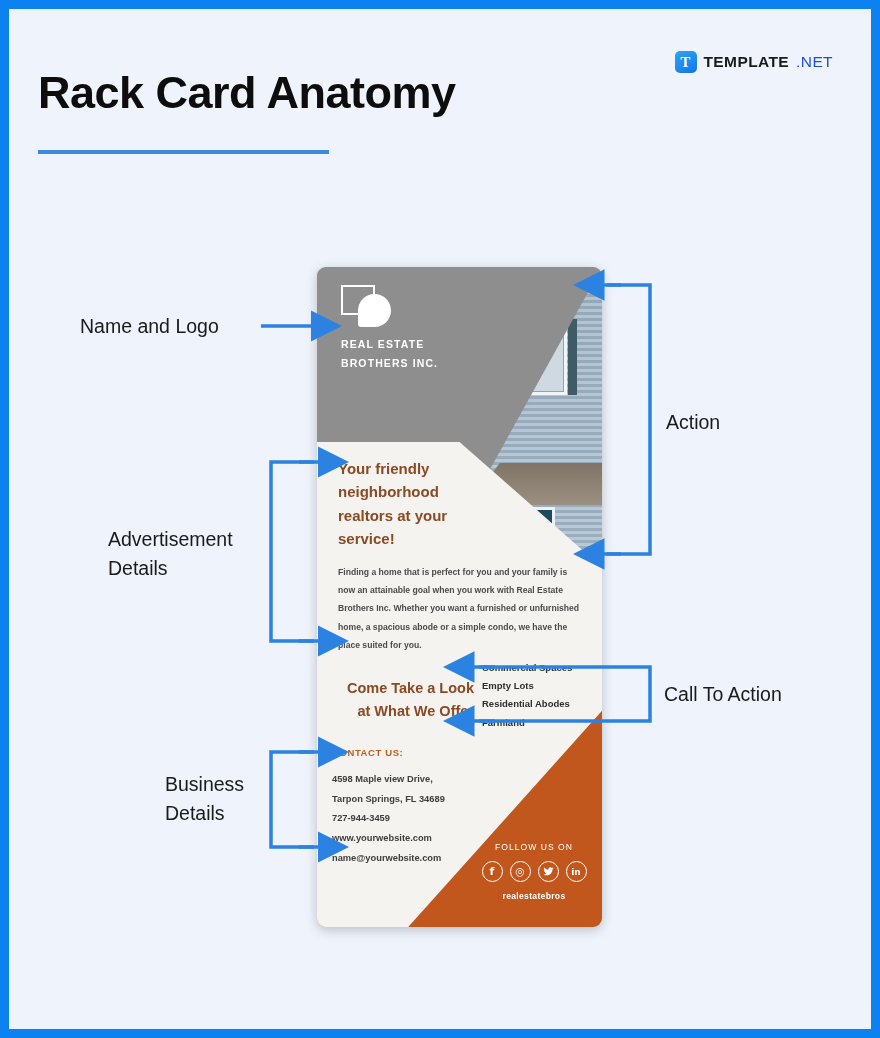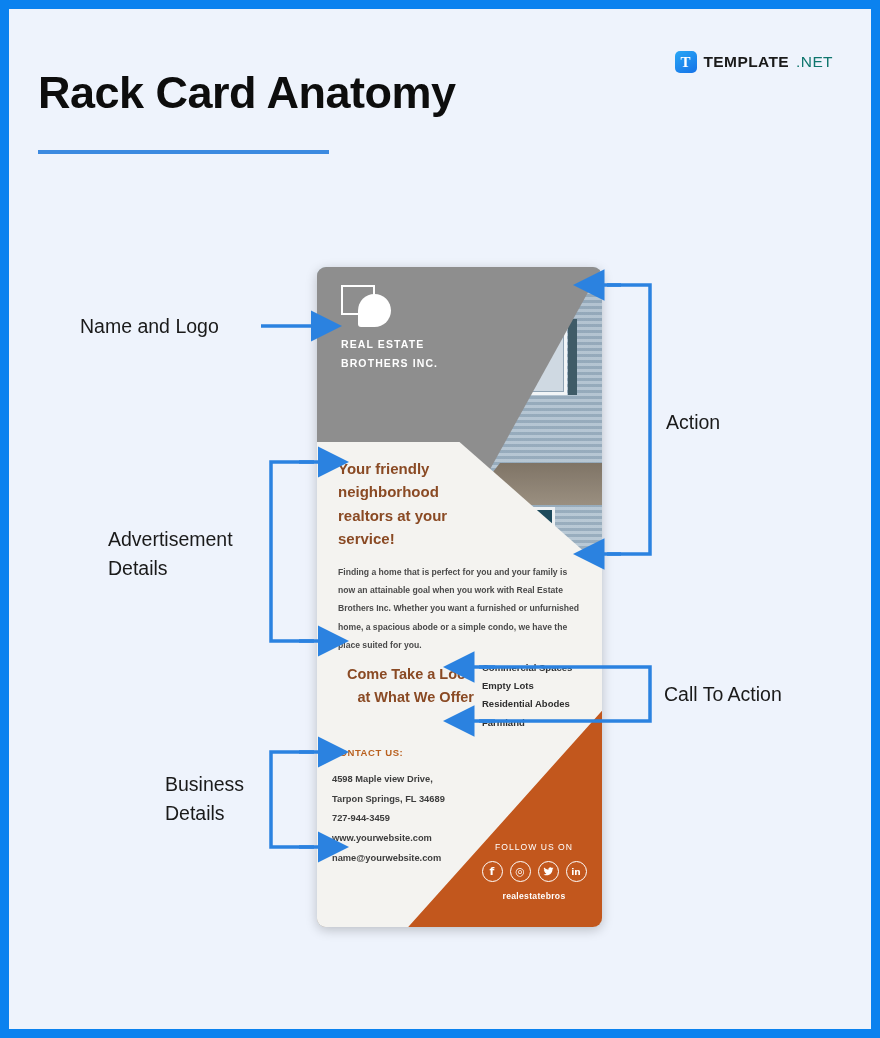--- a/index.html
+++ b/index.html
@@ -37,21 +37,21 @@
     display: flex; align-items: center; gap: 7px;
   }
   .brand-mark {
     width: 22px; height: 22px; border-radius: 5px;
     background: linear-gradient(150deg, #29a7f5 0%, #1572e8 100%);
     color: #fff; font-size: 15px; font-weight: 700;
     display: flex; align-items: center; justify-content: center;
     font-family: "Liberation Serif", serif;
   }
   .brand-name { font-size: 15.5px; font-weight: 700; letter-spacing: 0.4px; color: #1a1a1a; }
-  .brand-tld { font-size: 15.5px; font-weight: 400; letter-spacing: 0.4px; color: #0f766e; }
+  .brand-tld { font-size: 15.5px; font-weight: 400; letter-spacing: 0.4px; color: #1d4ed8; }
 
   
   #card {
     position: absolute;
     left: 308px; top: 258px;
     width: 285px; height: 660px;
     border-radius: 9px;
     overflow: hidden;
     background: #ececea;
     box-shadow: 0 3px 12px rgba(0,0,0,0.22);
@@ -144,21 +144,21 @@
 
   .headline {
     position: absolute; left: 21px; top: 190px; width: 152px;
     color: #8a4a24; font-size: 15px; font-weight: 700; line-height: 1.55;
   }
   .body-copy {
     position: absolute; left: 21px; top: 296px; width: 244px;
     color: #4b4b4b; font-size: 8.6px; line-height: 2.12; font-weight: 600;
   }
   .cta {
-    position: absolute; left: 27px; top: 396px; width: 130px;
+    position: absolute; left: 27px; top: 410px; width: 130px;
     text-align: right;
     color: #8a4a24; font-size: 14.5px; font-weight: 700; line-height: 1.6;
   }
   .offers {
     position: absolute; left: 165px; top: 392px; width: 118px;
     color: #2e2e2e; font-size: 9.5px; font-weight: 600; line-height: 1.92;
   }
   .contact-head {
     position: absolute; left: 15px; top: 480px;
     color: #b9601f; font-size: 9.5px; font-weight: 700; letter-spacing: 0.6px;

